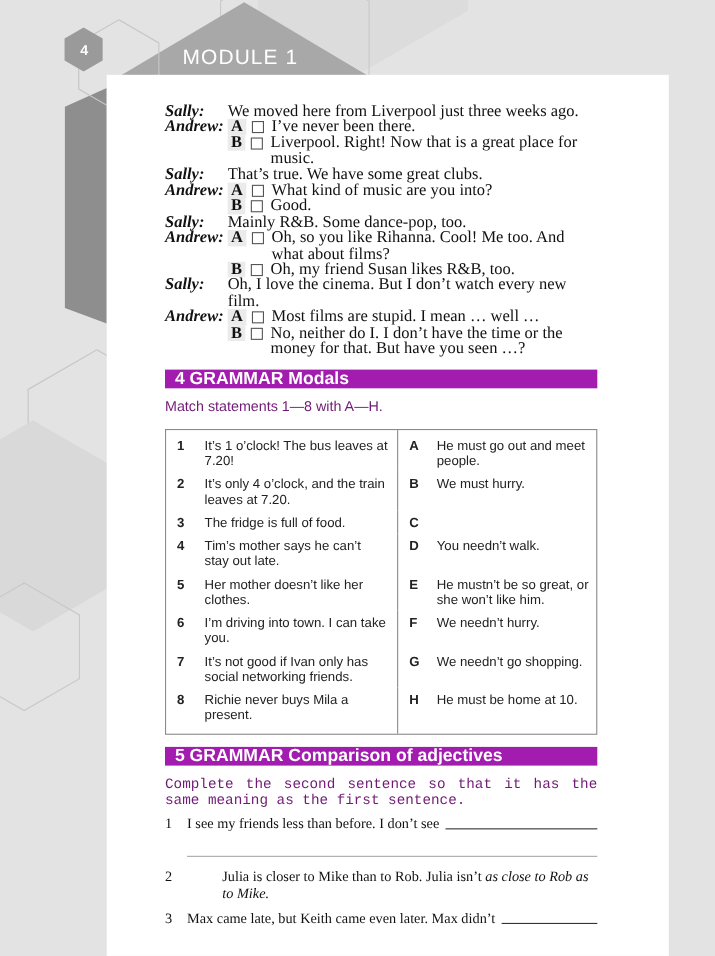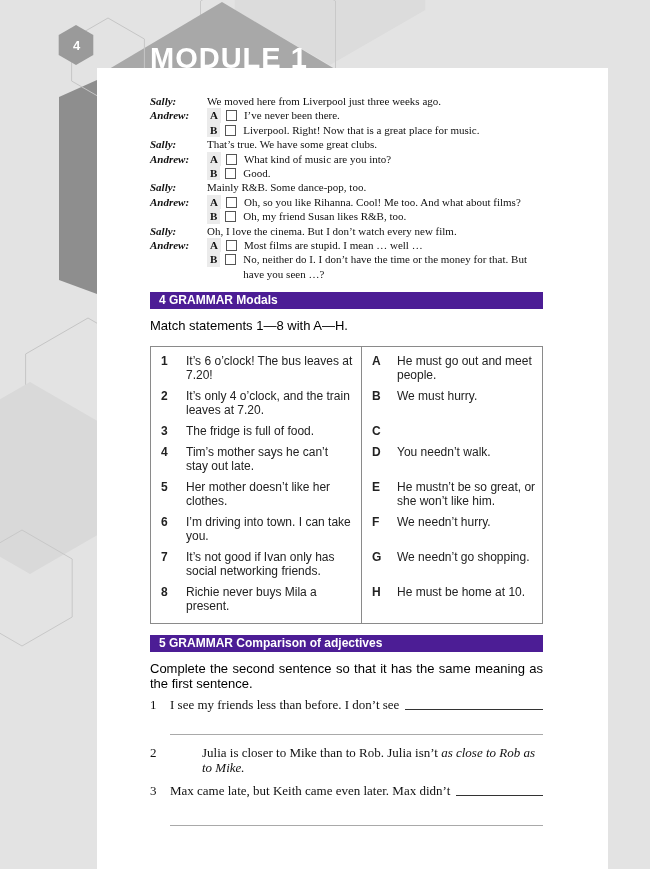--- a/index.html
+++ b/index.html
@@ -8,45 +8,45 @@
     background:#e3e3e3;
     font-family:"Liberation Sans",sans-serif;
   }
   .bg-svg{position:absolute;left:0;top:0;z-index:0;}
   .page-num{
     position:absolute;left:58px;top:26px;width:37px;height:39px;z-index:2;
     display:flex;align-items:center;justify-content:center;
     color:#fff;font-size:13px;font-weight:bold;
   }
   .module-title{
-    position:absolute;left:150px;top:42px;z-index:3;
-    color:#fff;font-size:29px;font-weight:bold;letter-spacing:1px;
+    position:absolute;left:166px;top:42px;z-index:3;
+    color:#fff;font-size:19px;font-weight:normal;letter-spacing:1px;
   }
   .panel{
     position:absolute;left:97px;top:68px;width:511px;height:801px;z-index:1;
     background:#ffffff;box-sizing:border-box;
     padding:26px 65px 0 53px;
   }
   
-  .dialogue{font-family:"Liberation Serif",serif;font-size:11px;line-height:14.4px;color:#111;}
+  .dialogue{font-family:"Liberation Serif",serif;font-size:15px;line-height:14.4px;color:#111;}
   .d-row{display:flex;align-items:flex-start;}
   .d-speaker{width:57px;flex:none;font-weight:bold;font-style:italic;}
   .d-text{flex:1;}
   .d-options{flex:1;}
   .d-opt{display:flex;align-items:flex-start;}
   .opt-letter{flex:none;font-weight:bold;background:#ebebeb;padding:0 3px;margin-right:5px;}
   .opt-box{flex:none;width:9px;height:9px;border:1px solid #555;background:#fff;margin:2px 7px 0 0;}
   .opt-text{flex:1;}
   
   .bar{
-    background:#4c1d95;color:#fff;font-size:12px;font-weight:bold;
+    background:#a21caf;color:#fff;font-size:16px;font-weight:bold;
     height:17px;line-height:17px;padding-left:9px;margin-top:11px;
   }
-  .instr{font-size:13px;line-height:15px;color:#000000;margin-top:9px;}
-  .instr-justify{text-align:justify;}
+  .instr{font-size:13px;line-height:15px;color:#701a75;margin-top:9px;}
+  .instr-justify{text-align:justify;font-family:Liberation Mono, monospace;}
   
   .match-table{
     margin-top:13px;border:1px solid #8a8a8a;
     display:grid;grid-template-columns:210px 1fr;
     font-size:12px;line-height:14px;color:#222;
   }
   .mcell{display:flex;padding:3.5px 8px 3.5px 10px;box-sizing:border-box;}
   .mcell.right{border-left:1px solid #8a8a8a;padding-left:10px;padding-right:5px;}
   .mcell.first{padding-top:7px;}
   .mcell.last{padding-bottom:10px;}
@@ -175,21 +175,21 @@
     </div>
 
   </div>
 
   <div class="bar">4 GRAMMAR Modals</div>
   <div class="instr">Match statements 1—8 with A—H.</div>
 
   <div class="match-table">
     <div class="mcell first">
       <span class="mnum">1</span>
-      <span class="mtext">It’s 6 o’clock! The bus leaves at 7.20!</span>
+      <span class="mtext">It’s 1 o’clock! The bus leaves at 7.20!</span>
     </div>
     <div class="mcell right first">
       <span class="mletter">A</span>
       <span class="mtext">He must go out and meet people.</span>
     </div>
 
     <div class="mcell">
       <span class="mnum">2</span>
       <span class="mtext">It’s only 4 o’clock, and the train leaves at 7.20.</span>
     </div>

